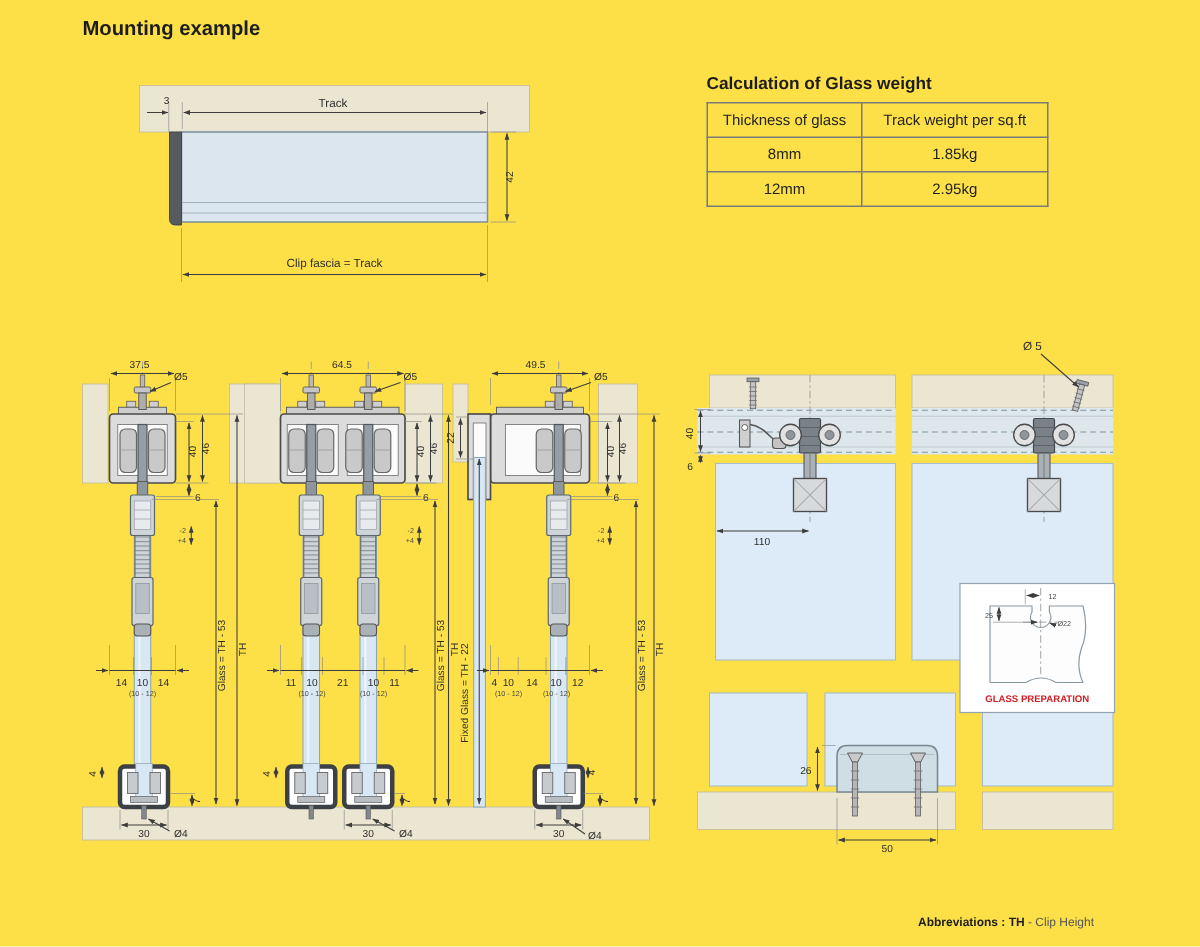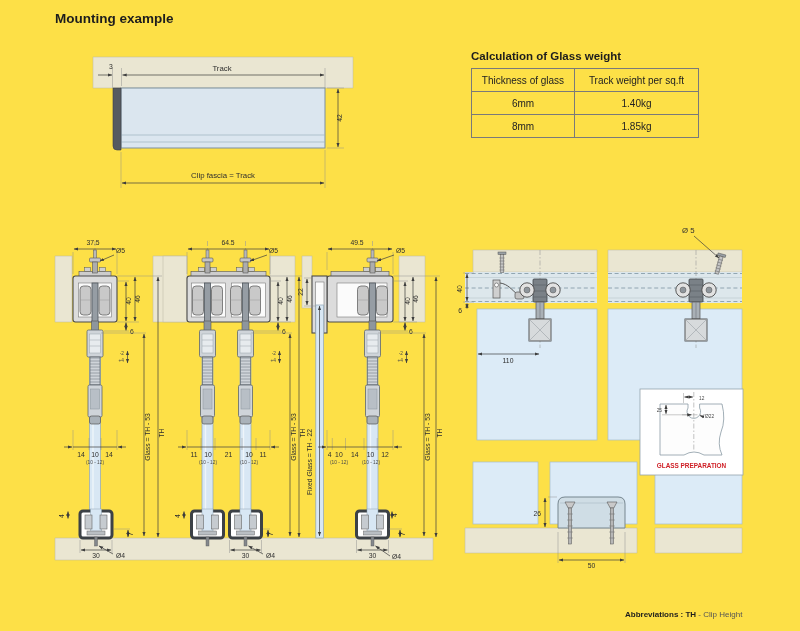--- a/index.html
+++ b/index.html
@@ -8,21 +8,21 @@
   .page-title{position:absolute;left:55px;top:11px;font-size:13.5px;font-weight:bold;color:#1d1d1d;}
   
   .panel-table{position:absolute;left:471px;top:50px;width:234px;}
   .tbl-title{font-size:11.5px;font-weight:bold;color:#1d1d1d;margin-bottom:6px;}
   .panel-table table{border-collapse:collapse;width:228px;font-size:10px;color:#222;}
   .panel-table th,.panel-table td{border:1px solid #7a7a7a;text-align:center;font-weight:normal;
      height:22px;padding:0 4px;}
   .panel-table th:first-child,.panel-table td:first-child{width:94px;}
   
   .footer{position:absolute;left:612px;top:610px;font-size:8px;color:#555;}
-  .footer b{color:#1d1d1d;margin-left:13px;}
+  .footer b{color:#1d1d1d;}
   
   .beige{fill:#eae6d2;stroke:#bcb8a4;stroke-width:.5;}
   .glass{fill:#d8e7f4;stroke:#8fa5b5;stroke-width:.7;}
   .glassE{fill:#dcebf7;stroke:#a5bccb;stroke-width:.7;}
   .metal{fill:#dcdcdc;stroke:#4a4a4a;stroke-width:1.1;}
   .cav{fill:#fbfbfb;stroke:#7a7a7a;stroke-width:.6;}
   .dim{stroke:#3d3d3d;stroke-width:.7;fill:none;}
   .ext{stroke:#8a8a8a;stroke-width:.45;fill:none;}
   .dash{stroke:#7d95a3;stroke-width:.8;fill:none;stroke-dasharray:4 2.6;}
   .cl{stroke:#9a9a9a;stroke-width:.6;fill:none;stroke-dasharray:5 2 1.5 2;}
@@ -43,26 +43,26 @@
     <div class="tbl-title">Calculation of Glass weight</div>
     <table>
       <thead>
         <tr>
           <th>Thickness of glass</th>
           <th>Track weight per sq.ft</th>
         </tr>
       </thead>
       <tbody>
         <tr>
-          <td>6mm</td>
-          <td>1.40kg</td>
+          <td>8mm</td>
+          <td>1.85kg</td>
           </tr>
         <tr>
-          <td>8mm</td>
-          <td>1.85kg</td>
+          <td>12mm</td>
+          <td>2.95kg</td>
           </tr>
       </tbody>
     </table>
   </div>
 
   <svg width="800" height="631" viewBox="0 0 800 631" style="position:absolute;left:0;top:0">
     <defs>
       <marker id="ar" markerWidth="7" markerHeight="6" refX="6" refY="3" orient="auto-start-reverse">
         <path d="M0,0.7 L6.4,3 L0,5.3 Z" fill="#3d3d3d"></path>
       </marker>

